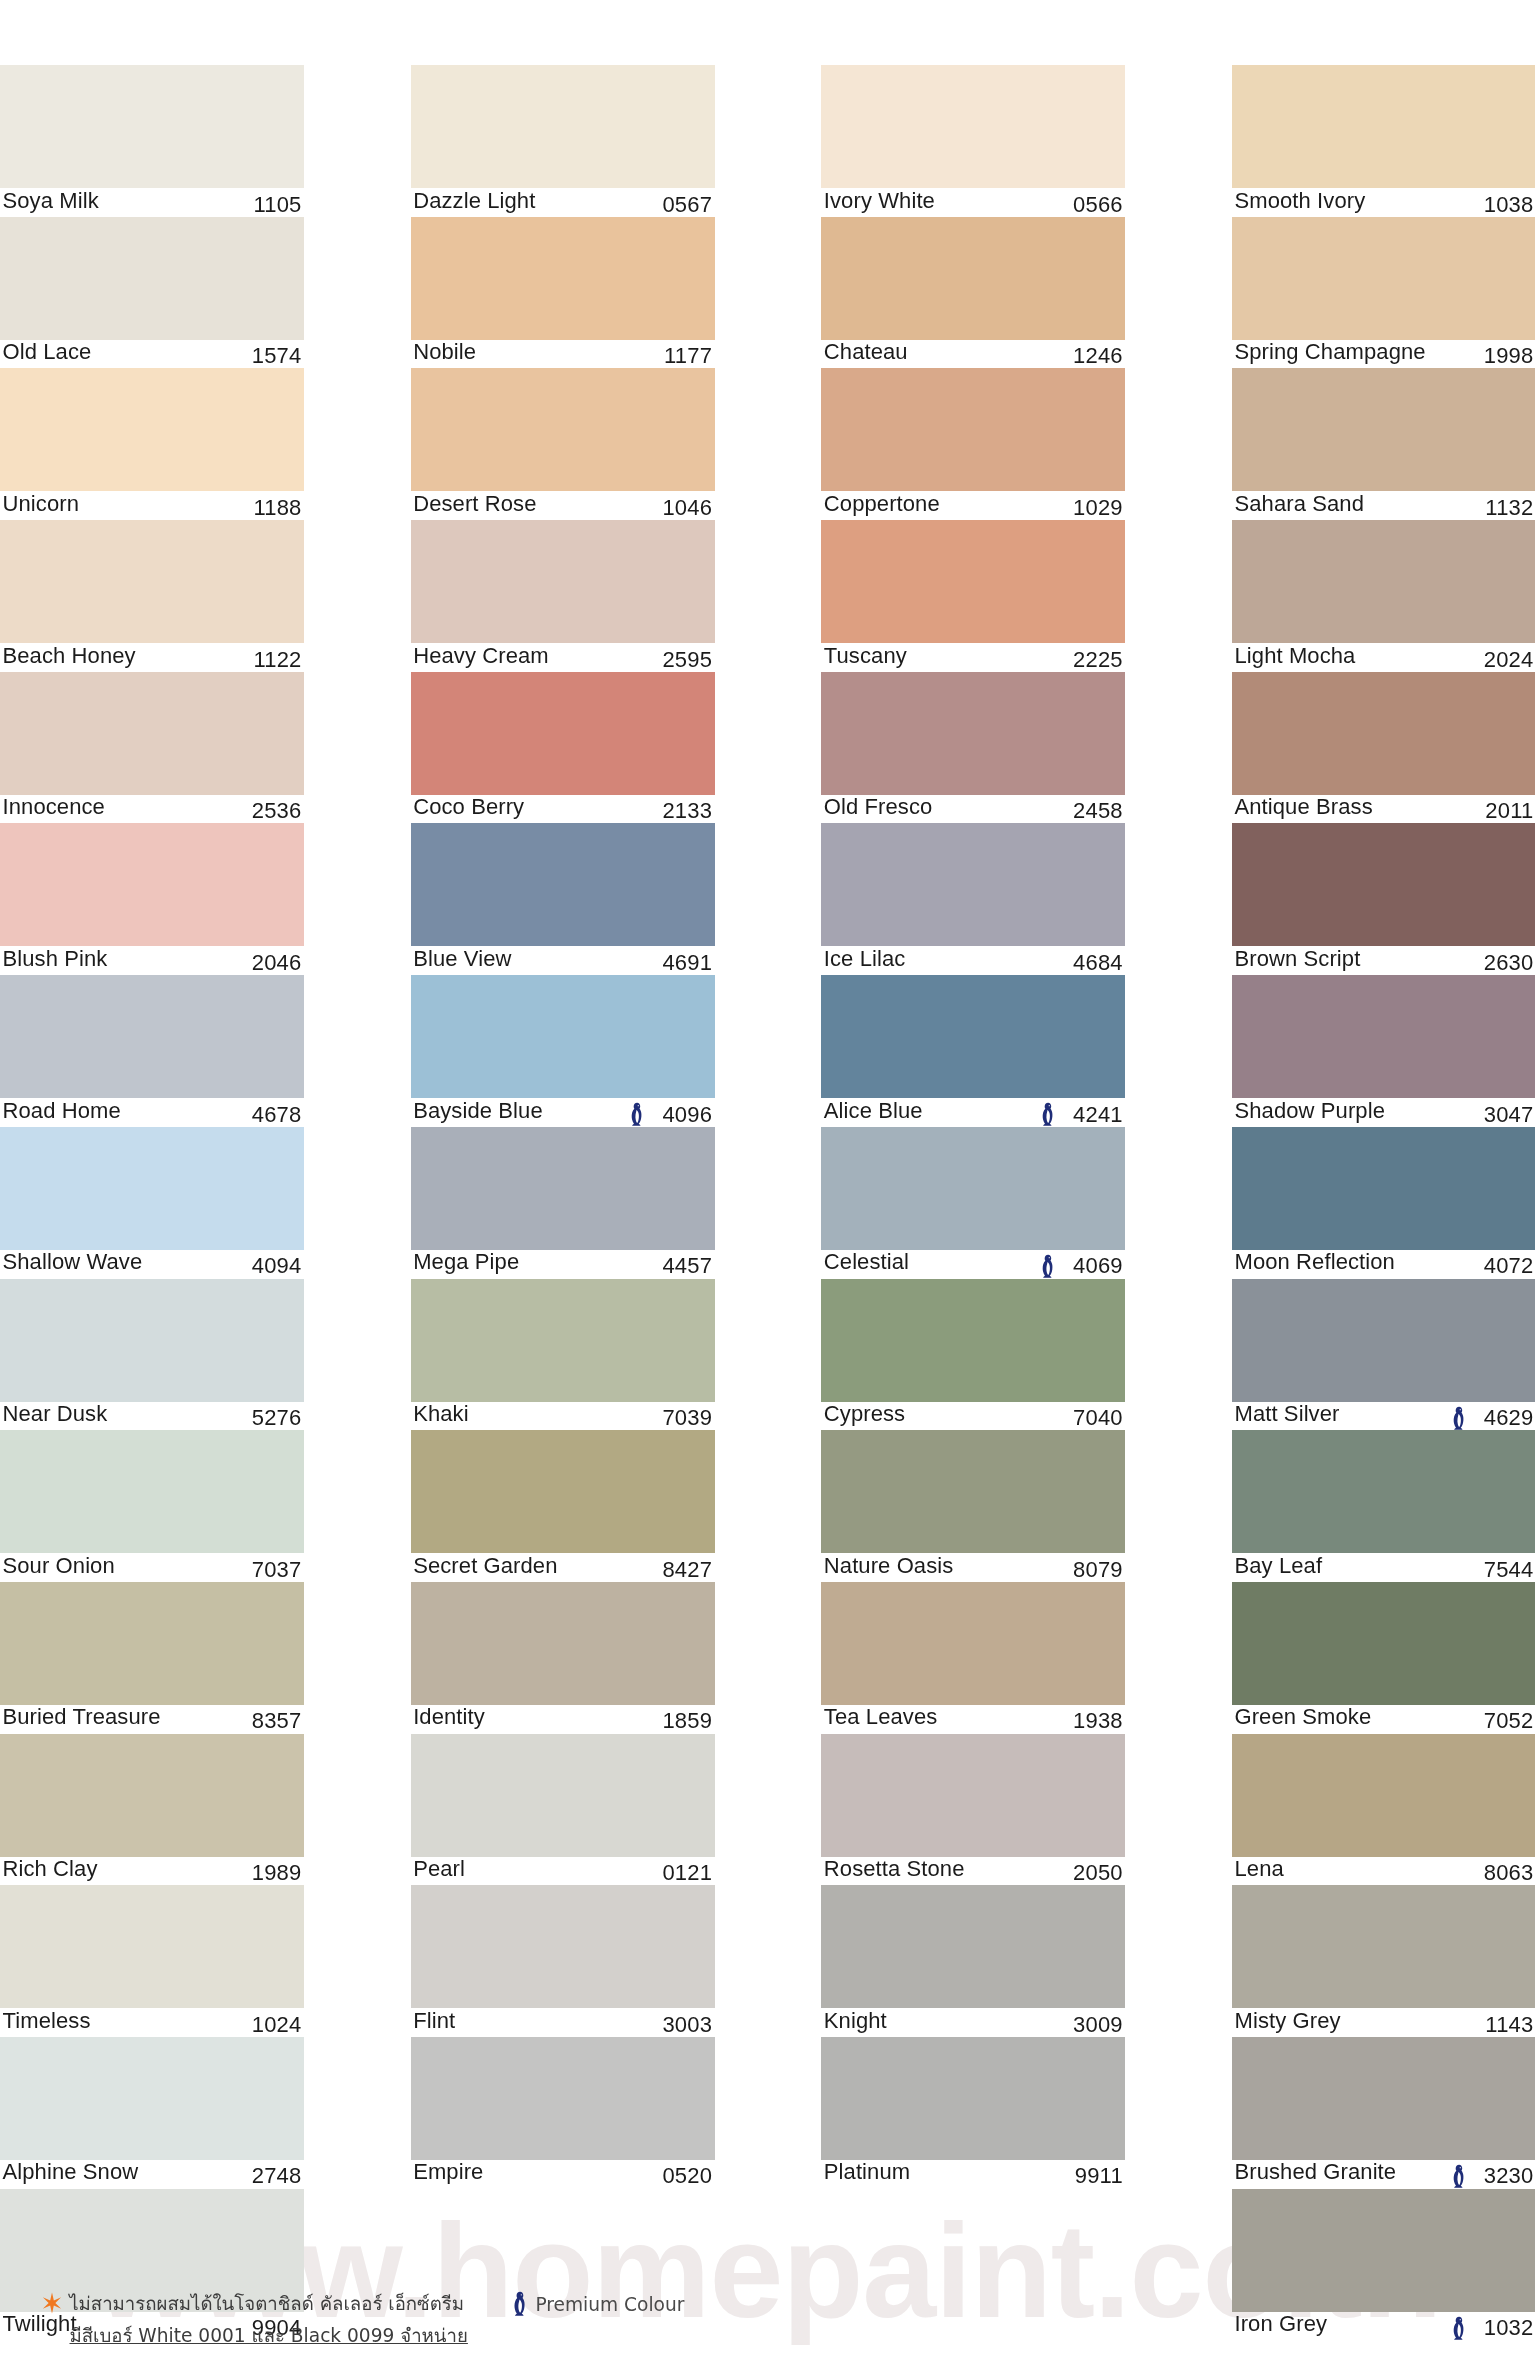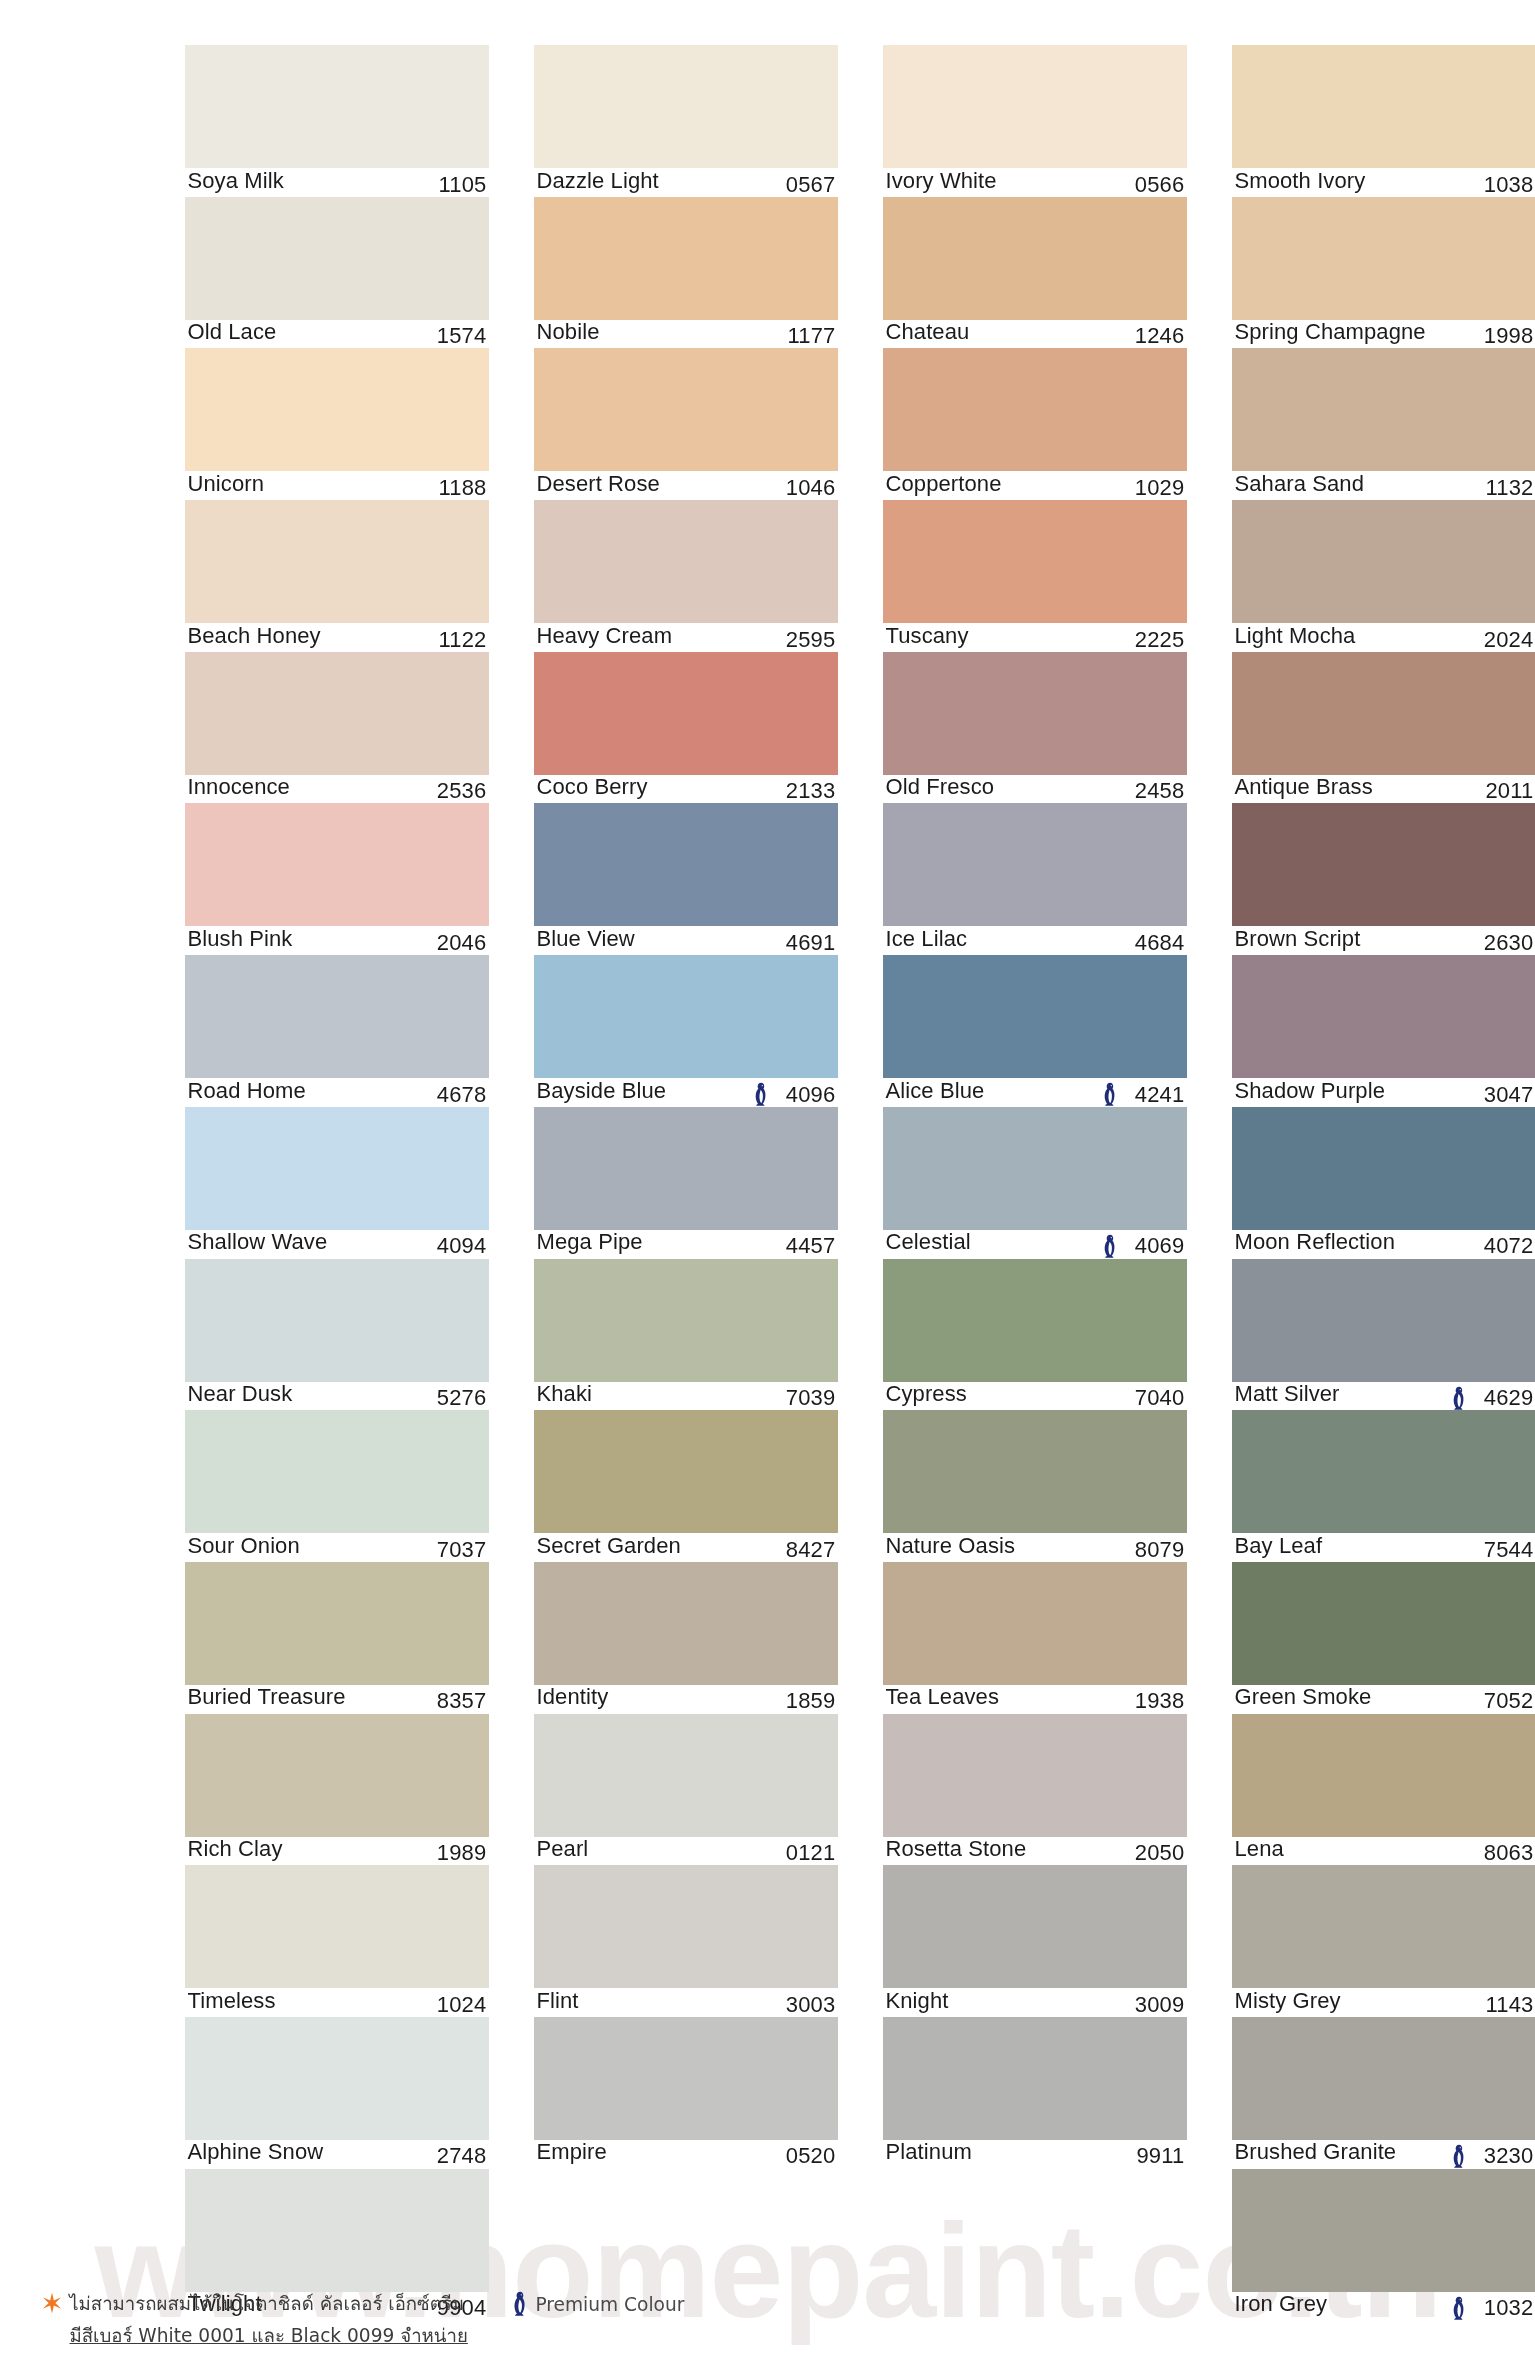--- a/index.html
+++ b/index.html
@@ -26,23 +26,23 @@
     pointer-events:none;
     line-height:1;
   }
 
   
   #chart {
     position:absolute;
     left:0; top:0;
     width:1536px;
     z-index:2;
-    padding:45px 0 0 0;
+    padding:65px 0 0 0;
     display:flex;
-    justify-content:flex-end;
+    justify-content:space-between;
     gap:45px;
   }
   .column { width:304px; display:flex; flex-direction:column; }
 
   .swatch-row { width:304px; margin-bottom:0; }
   .swatch-chip {
     width:304px; height:123px;
     display:block;
   }
   .swatch-label {

